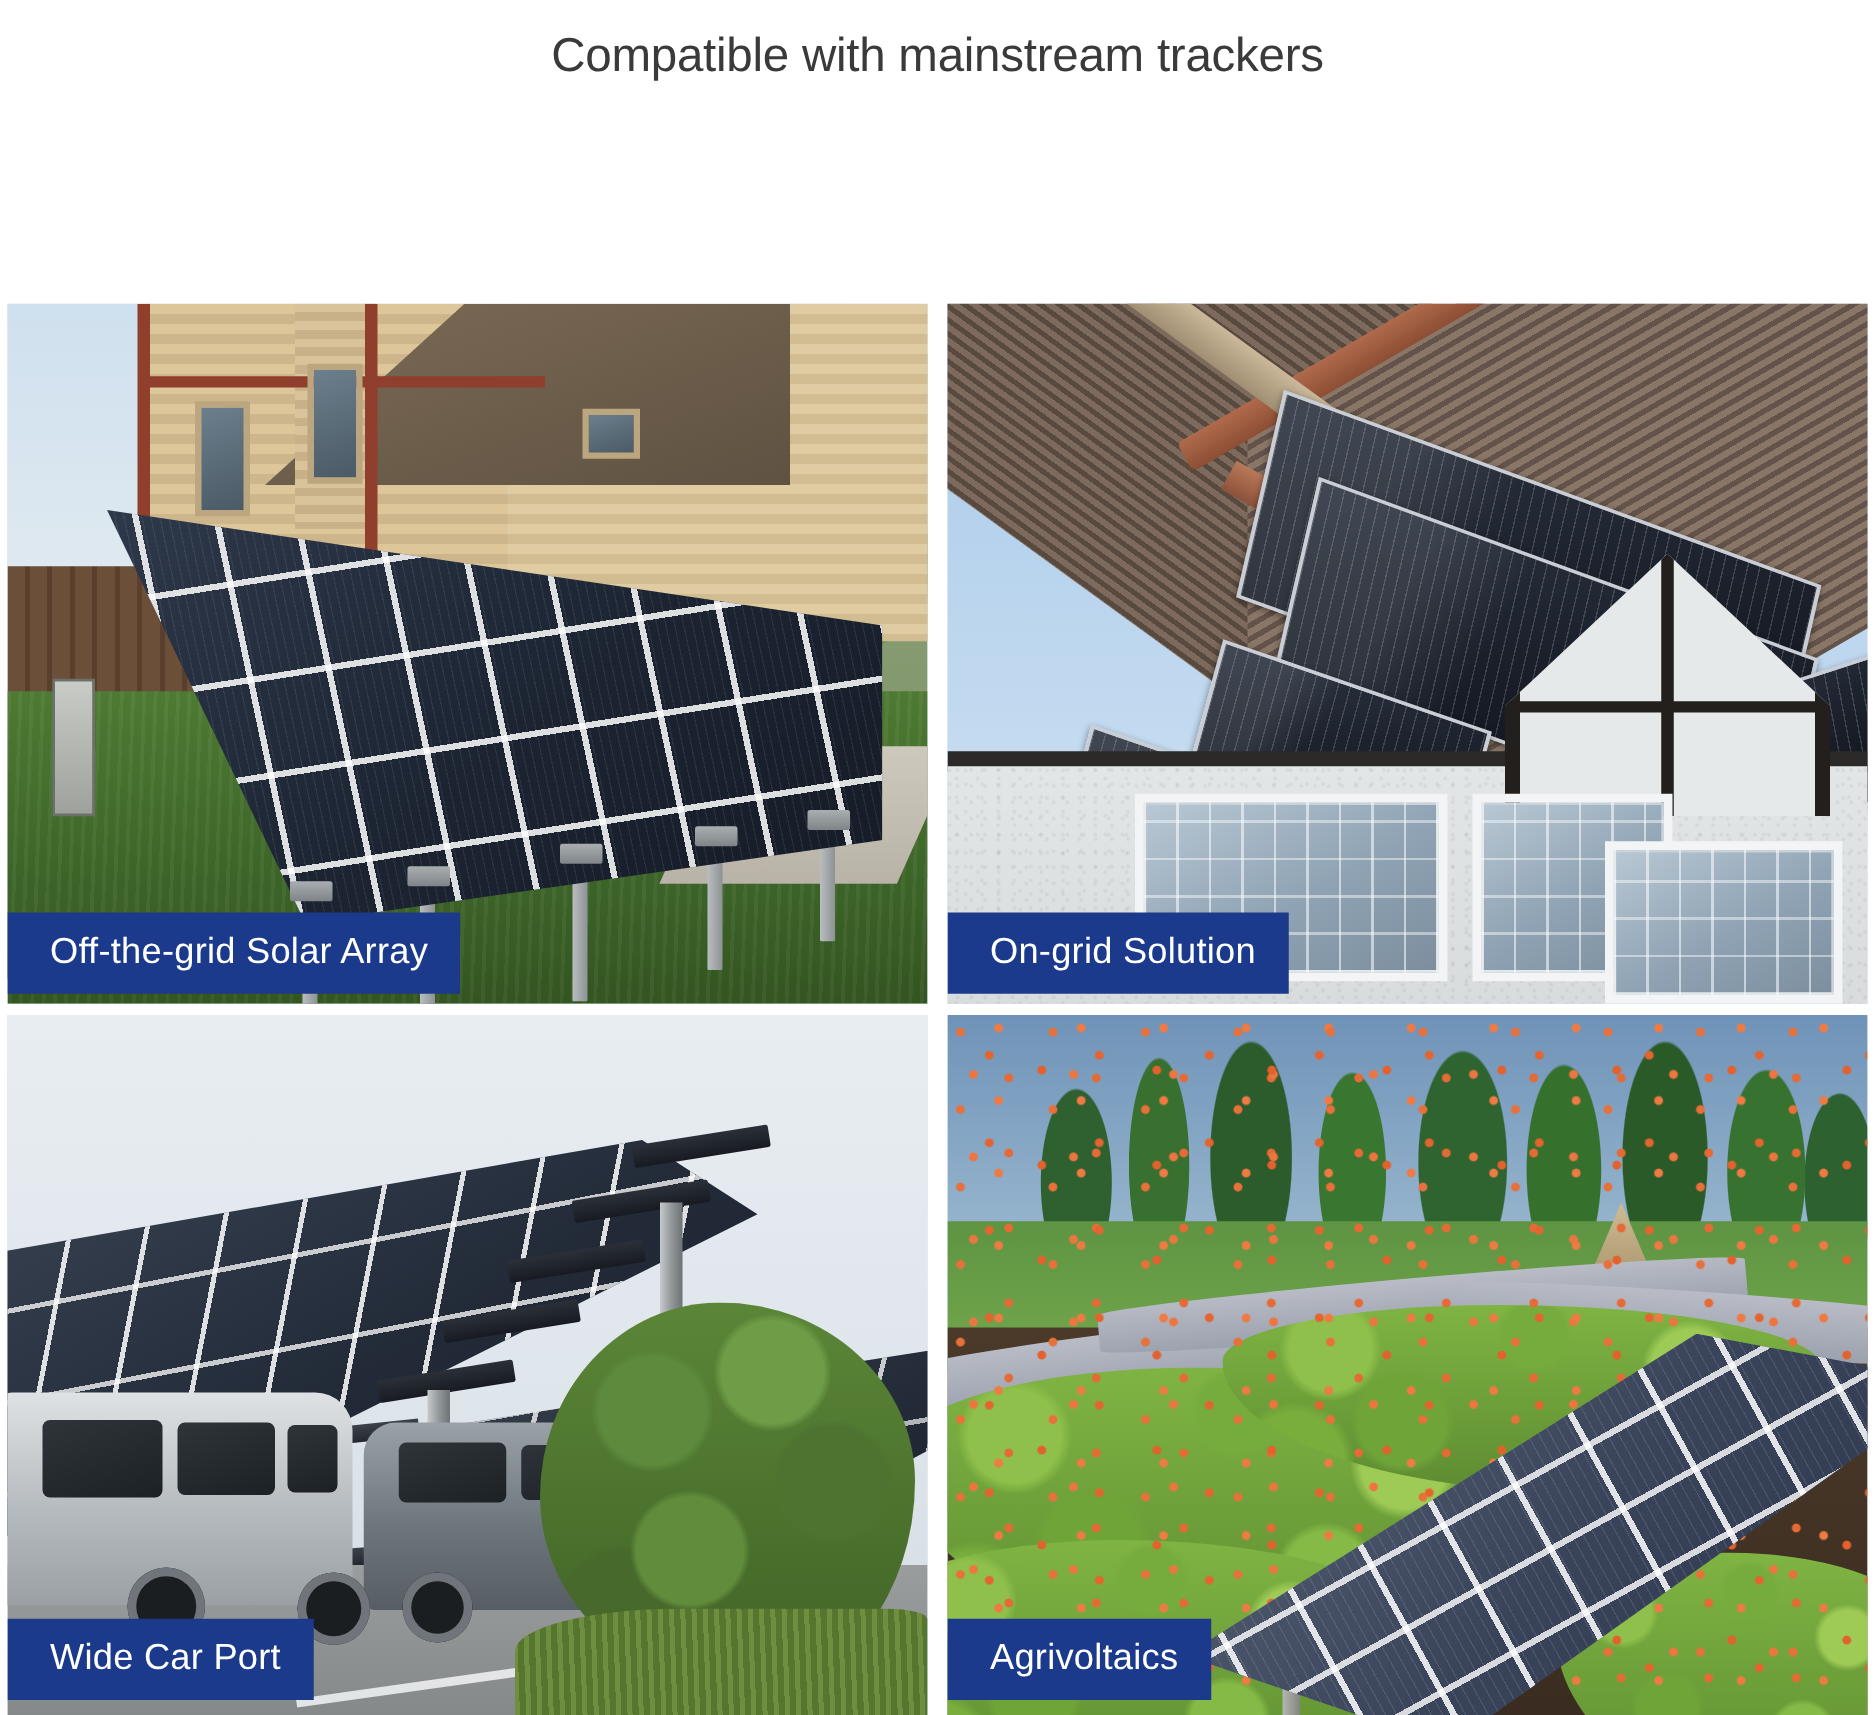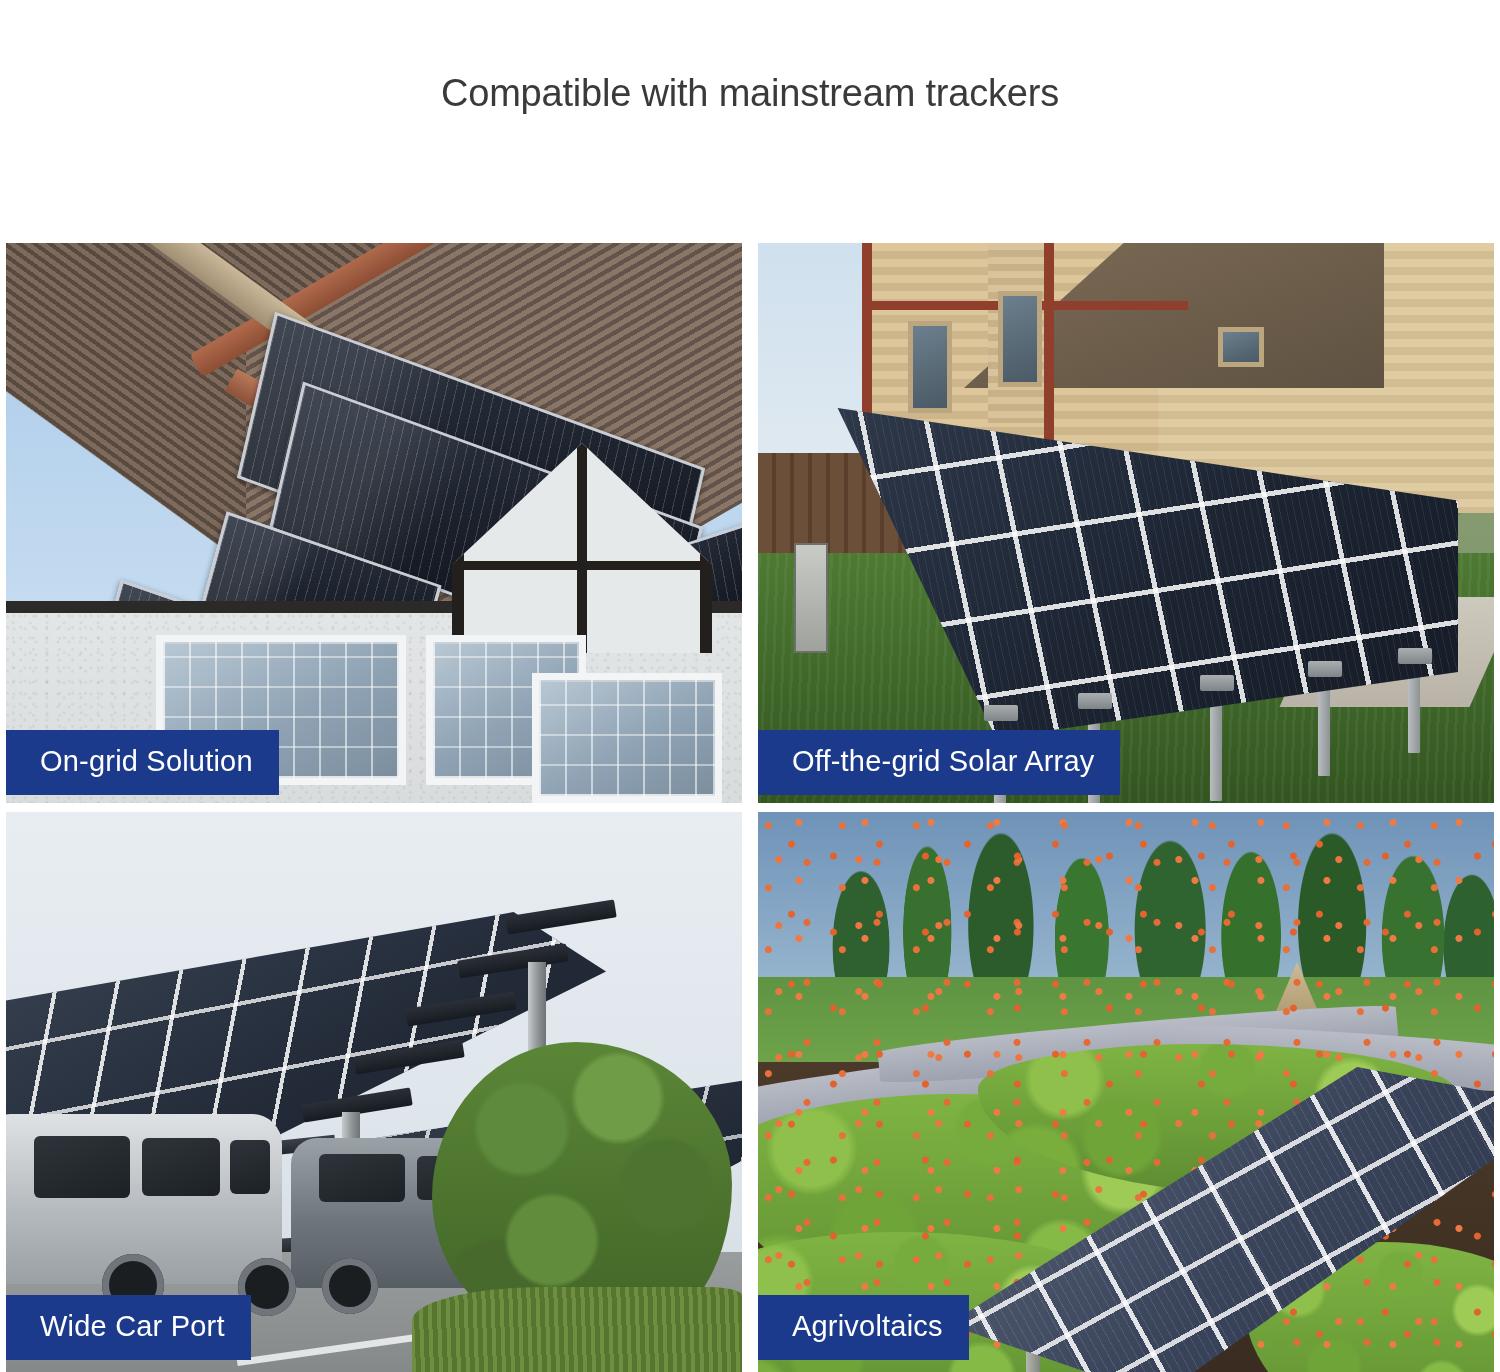--- a/index.html
+++ b/index.html
@@ -37,21 +37,21 @@
     font-weight: bold;
     color: #333333;
     letter-spacing: -0.5px;
     line-height: 1.15;
     text-align: center;
   }
   .page-subtitle {
     font-size: 38px;
     font-weight: normal;
     color: #3a3a3a;
-    margin-top: 68px;
+    margin-top: 20px;
     text-align: center;
     letter-spacing: -0.2px;
   }
 
   
   .grid {
     position: absolute;
     left: 6px;
     top: 243px;
     width: 1489px;
@@ -430,61 +430,20 @@
 <div class="page">
 
   <div class="header">
     <div class="page-subtitle">Compatible with mainstream trackers</div>
   </div>
 
   <div class="grid">
 
     <div class="tile r1">
       <div class="scene">
-        <div class="t1-sky"></div>
-
-        <div class="t1-roof-left"></div>
-        <div class="t1-roof-right"></div>
-        <div class="t1-ridge"></div>
-        <div class="t1-barge-l"></div>
-        <div class="t1-barge-r"></div>
-
-        <div class="panel-blk t1-p-top"></div>
-        <div class="panel-blk t1-p-top2"></div>
-        <div class="panel-blk t1-p-side"></div>
-        <div class="panel-blk t1-p-m1"></div>
-        <div class="panel-blk t1-p-m2"></div>
-
-        <div class="t1-eave"></div>
-        <div class="t1-wall">
-          <div class="t1-wall-tex"></div>
-        </div>
-
-        <div class="t1-gable">
-          <div class="t1-gable-beam" style="left:48%;top:0;width:10px;height:100%;"></div>
-          <div class="t1-gable-beam" style="left:0;top:56%;width:100%;height:9px;"></div>
-          <div class="t1-gable-beam" style="left:0;top:0;width:12px;height:100%;"></div>
-          <div class="t1-gable-beam" style="right:0;top:0;width:12px;height:100%;"></div>
-        </div>
-
-        <div class="t1-win" style="left:150px;bottom:18px;width:250px;height:150px;">
-          <div class="t1-win-grid"></div>
-        </div>
-        <div class="t1-win" style="left:420px;bottom:18px;width:160px;height:150px;">
-          <div class="t1-win-grid"></div>
-        </div>
-        <div class="t1-win" style="right:20px;bottom:0;width:190px;height:130px;">
-          <div class="t1-win-grid"></div>
-        </div>
-      </div>
-      <div class="badge">On-grid Solution</div>
-    </div>
-
-    <div class="tile r1">
-      <div class="scene">
         <div class="t2-sky"></div>
         <div class="t2-trees"></div>
 
         <div class="t2-house"></div>
         <div class="t2-house2"></div>
         <div class="t2-roof-dk"></div>
         <div class="t2-chimney"></div>
         <div class="t2-trim" style="left:104px;top:0;width:10px;height:240px;"></div>
         <div class="t2-trim" style="left:286px;top:0;width:10px;height:215px;"></div>
         <div class="t2-trim" style="left:110px;top:58px;width:320px;height:9px;"></div>
@@ -507,20 +466,61 @@
 
         <div class="t2-clamp" style="left:226px;top:462px;"></div>
         <div class="t2-clamp" style="left:320px;top:450px;"></div>
         <div class="t2-clamp" style="left:442px;top:432px;"></div>
         <div class="t2-clamp" style="left:550px;top:418px;"></div>
         <div class="t2-clamp" style="left:640px;top:405px;"></div>
       </div>
       <div class="badge">Off-the-grid Solar Array</div>
     </div>
 
+    <div class="tile r1">
+      <div class="scene">
+        <div class="t1-sky"></div>
+
+        <div class="t1-roof-left"></div>
+        <div class="t1-roof-right"></div>
+        <div class="t1-ridge"></div>
+        <div class="t1-barge-l"></div>
+        <div class="t1-barge-r"></div>
+
+        <div class="panel-blk t1-p-top"></div>
+        <div class="panel-blk t1-p-top2"></div>
+        <div class="panel-blk t1-p-side"></div>
+        <div class="panel-blk t1-p-m1"></div>
+        <div class="panel-blk t1-p-m2"></div>
+
+        <div class="t1-eave"></div>
+        <div class="t1-wall">
+          <div class="t1-wall-tex"></div>
+        </div>
+
+        <div class="t1-gable">
+          <div class="t1-gable-beam" style="left:48%;top:0;width:10px;height:100%;"></div>
+          <div class="t1-gable-beam" style="left:0;top:56%;width:100%;height:9px;"></div>
+          <div class="t1-gable-beam" style="left:0;top:0;width:12px;height:100%;"></div>
+          <div class="t1-gable-beam" style="right:0;top:0;width:12px;height:100%;"></div>
+        </div>
+
+        <div class="t1-win" style="left:150px;bottom:18px;width:250px;height:150px;">
+          <div class="t1-win-grid"></div>
+        </div>
+        <div class="t1-win" style="left:420px;bottom:18px;width:160px;height:150px;">
+          <div class="t1-win-grid"></div>
+        </div>
+        <div class="t1-win" style="right:20px;bottom:0;width:190px;height:130px;">
+          <div class="t1-win-grid"></div>
+        </div>
+      </div>
+      <div class="badge">On-grid Solution</div>
+    </div>
+
     <div class="tile r2">
       <div class="scene">
         <div class="t3-sky"></div>
 
         <div class="t3-canopy2"></div>
         <div class="t3-column" style="right:268px;top:300px;height:250px;"></div>
         <div class="t3-column" style="right:60px;top:330px;height:215px;"></div>
 
         <div class="t3-canopy"></div>
 

